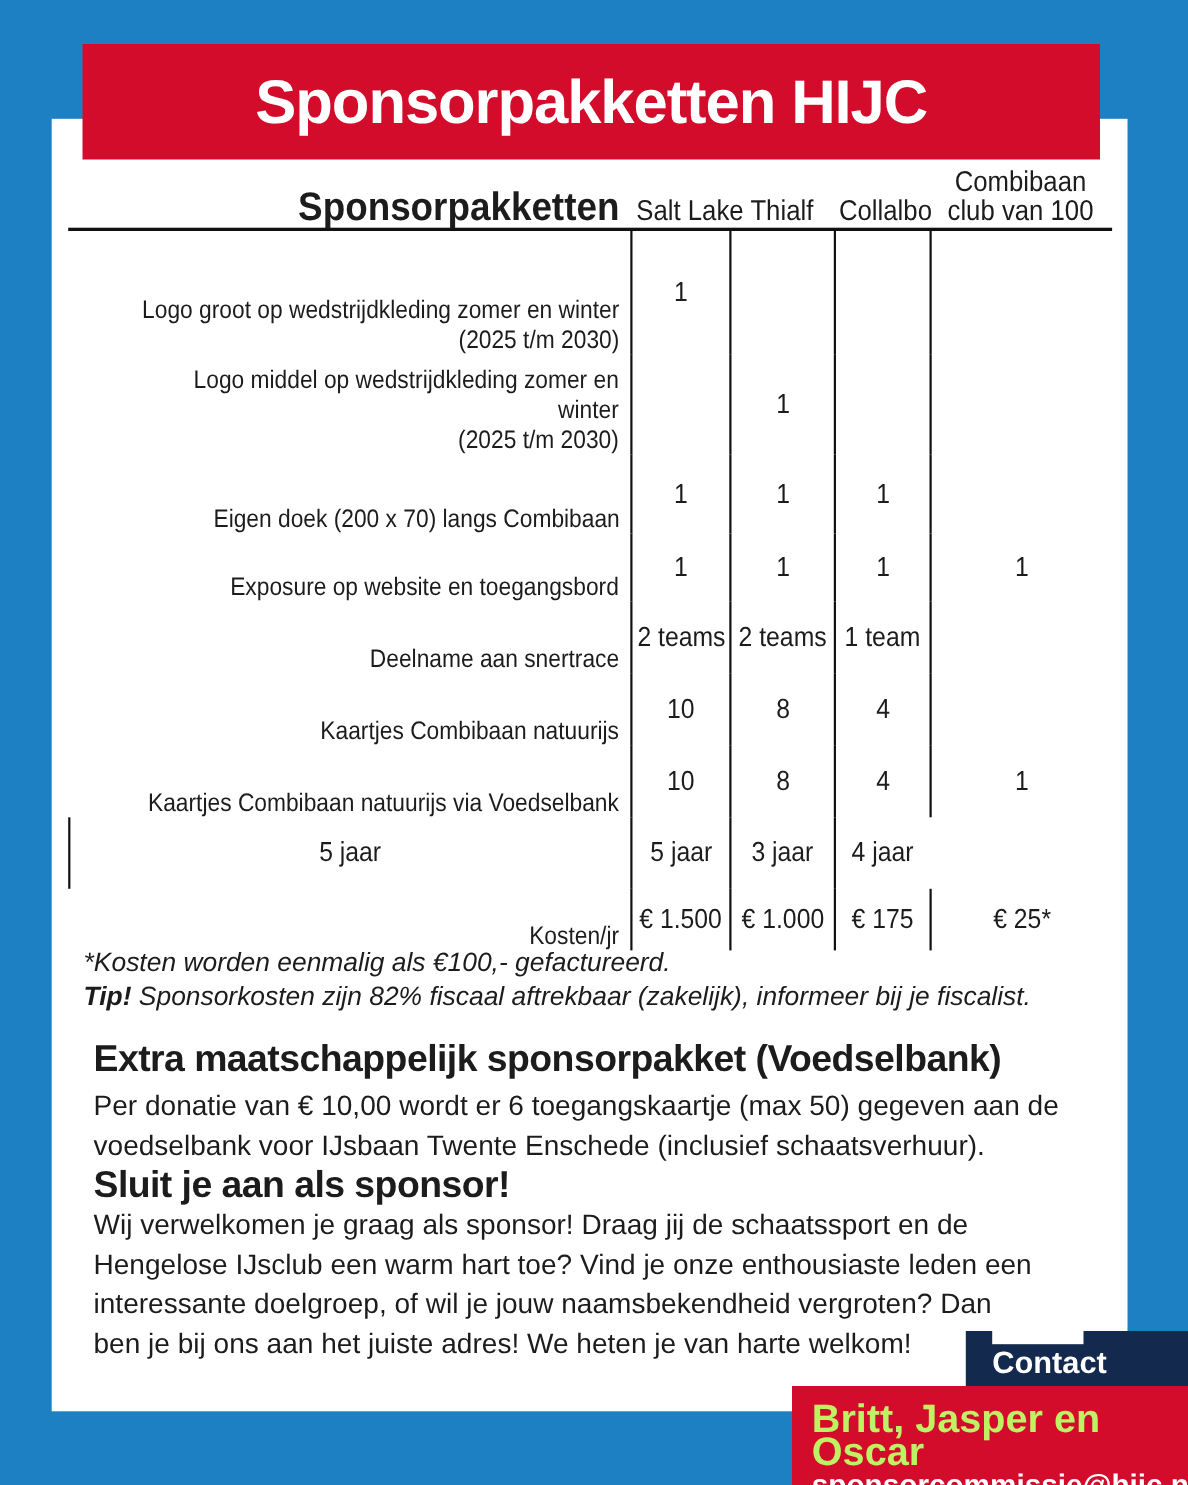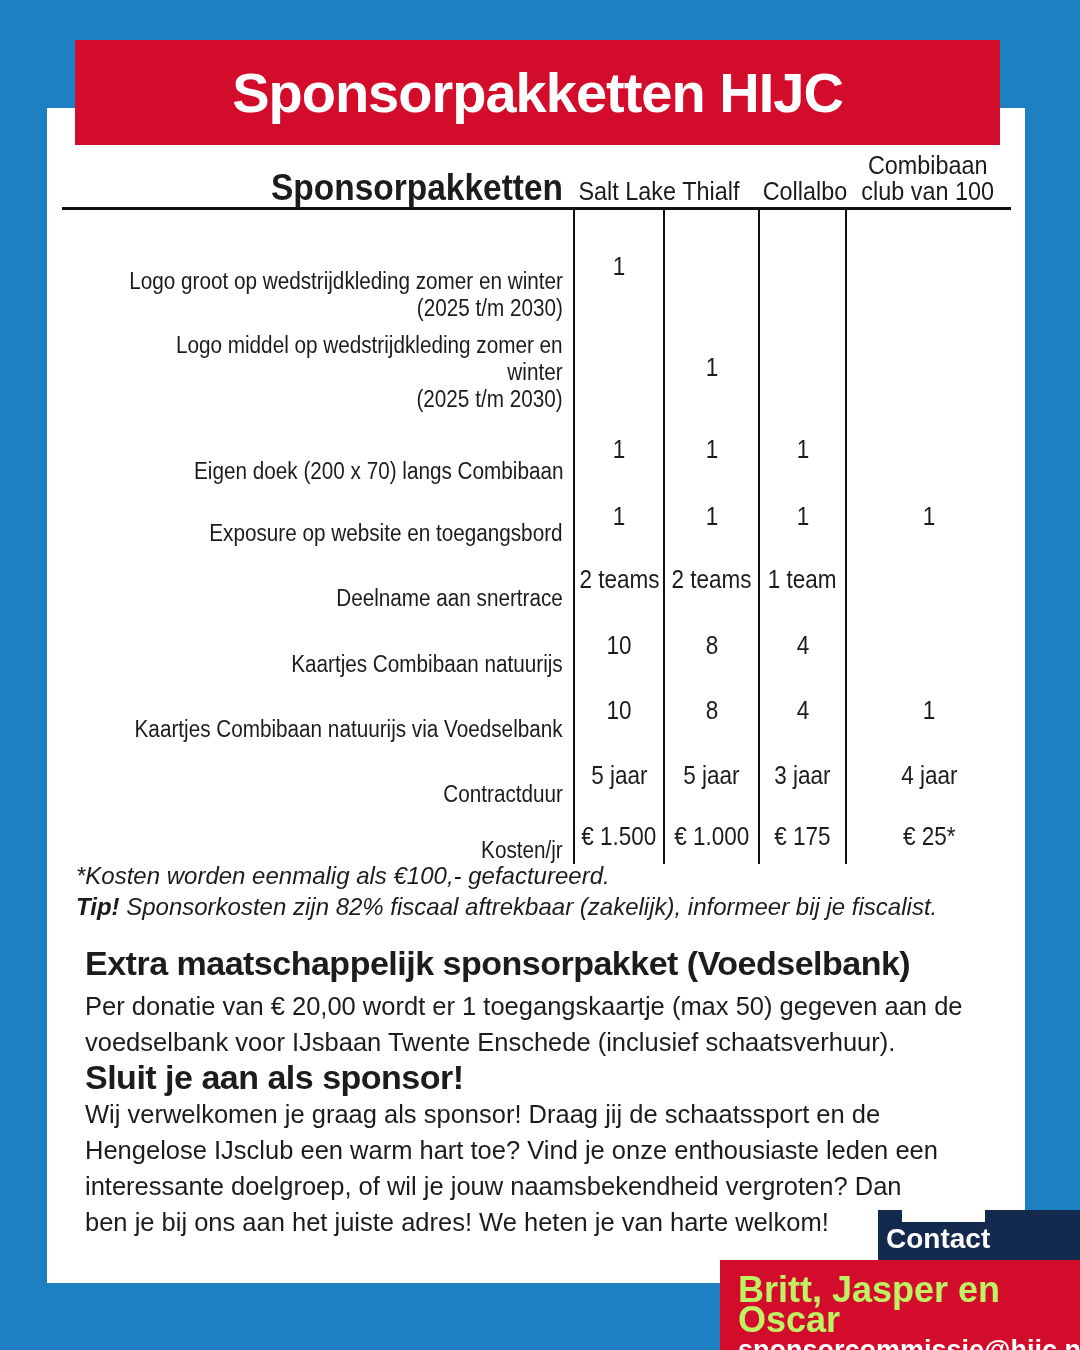--- a/index.html
+++ b/index.html
@@ -44,21 +44,21 @@
             white-space:pre-line;z-index:2;}
   #heading1{top:944px;}
   #body1{top:988px;}
   #heading2{top:1058px;}
   #body2{top:1096px;}
 
   
   .contact-tab{position:absolute;left:878px;top:1210px;width:202px;height:52px;background:var(--navy);
                z-index:4;display:flex;align-items:center;}
   .contact-tab .notch{position:absolute;left:24px;top:0;width:83px;height:12px;background:#ffffff;}
-  .contact-tab .tab-label{color:#ffffff;font-size:28px;font-weight:700;padding-left:8px;padding-top:6px;}
+  .contact-tab .tab-label{color:#ffffff;font-size:28px;font-weight:700;padding-left:24px;padding-top:6px;}
   .contact-card{position:absolute;left:720px;top:1260px;width:360px;height:90px;background:var(--red);
                 z-index:5;padding:15px 0 0 18px;box-sizing:border-box;}
   .contact-card .names{color:#bef264;font-size:36px;font-weight:700;line-height:30px;}
   .contact-card .email{color:#ffffff;font-size:27px;font-weight:700;line-height:30px;
                        text-decoration:underline;text-underline-offset:5px;text-decoration-thickness:2px;
                        cursor:pointer;}
 </style>
 </head>
 <body>
 
@@ -200,23 +200,20 @@
             <span class="cond">8</span>
           </div>
           <div class="tcell">
             <span class="cond">4</span>
           </div>
           <div class="tcell">
             <span class="cond">1</span>
           </div>
         </div>
         <div class="trow" style="height: 65px;">
-          <div class="tlabel">
-            <span class="cond-r">Contractduur</span>
-          </div>
           <div class="tcell">
             <span class="cond">5 jaar</span>
           </div>
           <div class="tcell">
             <span class="cond">5 jaar</span>
           </div>
           <div class="tcell">
             <span class="cond">3 jaar</span>
           </div>
           <div class="tcell">
@@ -242,21 +239,21 @@
         </div>
       </div>
   </div>
 
   <div class="footnotes">
     <div>*Kosten worden eenmalig als €100,- gefactureerd.</div>
     <div><span class="bold">Tip!</span><span> Sponsorkosten zijn 82% fiscaal aftrekbaar (zakelijk), informeer bij je fiscalist.</span></div>
   </div>
 
   <div id="heading1" class="sec-heading">Extra maatschappelijk sponsorpakket (Voedselbank)</div>
-  <div id="body1" class="sec-body">Per donatie van € 20,00 wordt er 1 toegangskaartje (max 50) gegeven aan de
+  <div id="body1" class="sec-body">Per donatie van € 10,00 wordt er 6 toegangskaartje (max 50) gegeven aan de
 voedselbank voor IJsbaan Twente Enschede (inclusief schaatsverhuur).</div>
 
   <div id="heading2" class="sec-heading">Sluit je aan als sponsor!</div>
   <div id="body2" class="sec-body">Wij verwelkomen je graag als sponsor! Draag jij de schaatssport en de
 Hengelose IJsclub een warm hart toe? Vind je onze enthousiaste leden een
 interessante doelgroep, of wil je jouw naamsbekendheid vergroten? Dan
 ben je bij ons aan het juiste adres! We heten je van harte welkom!</div>
 
   <div class="contact-tab">
     <div class="notch"></div>

